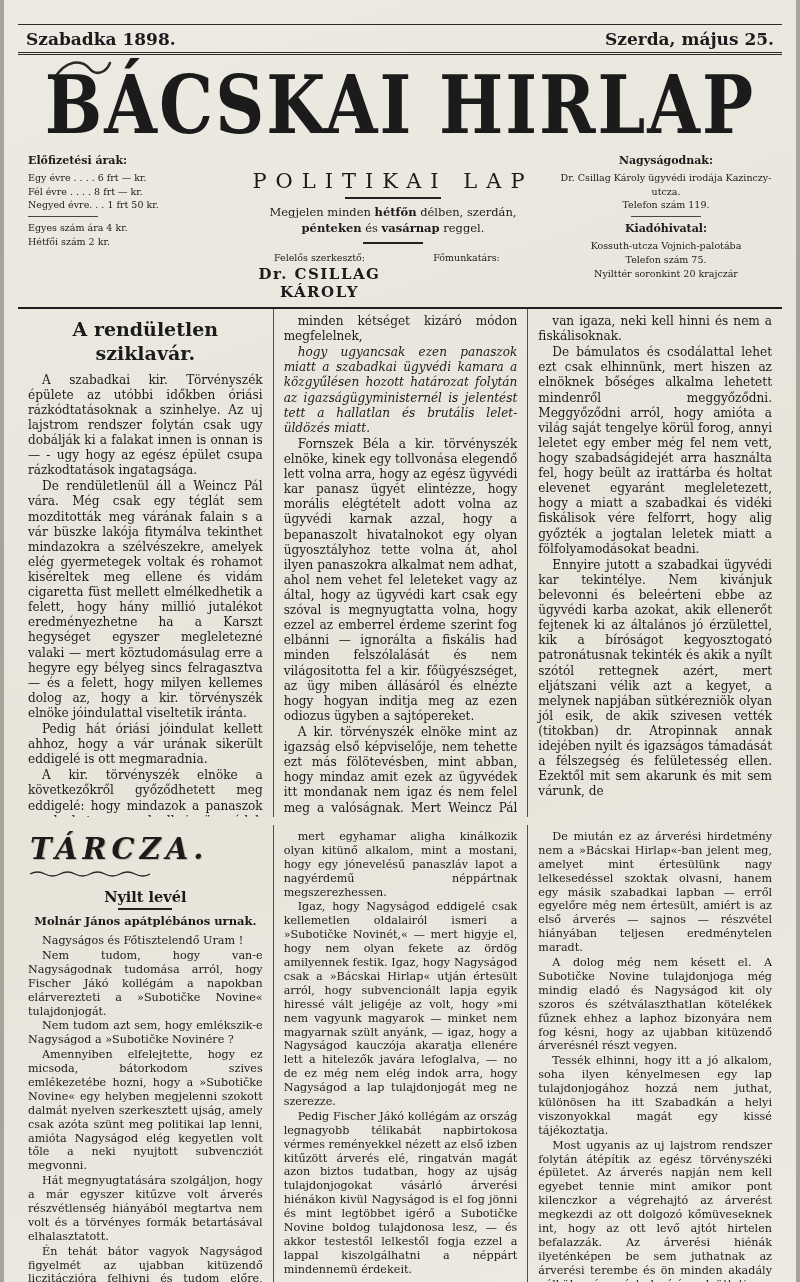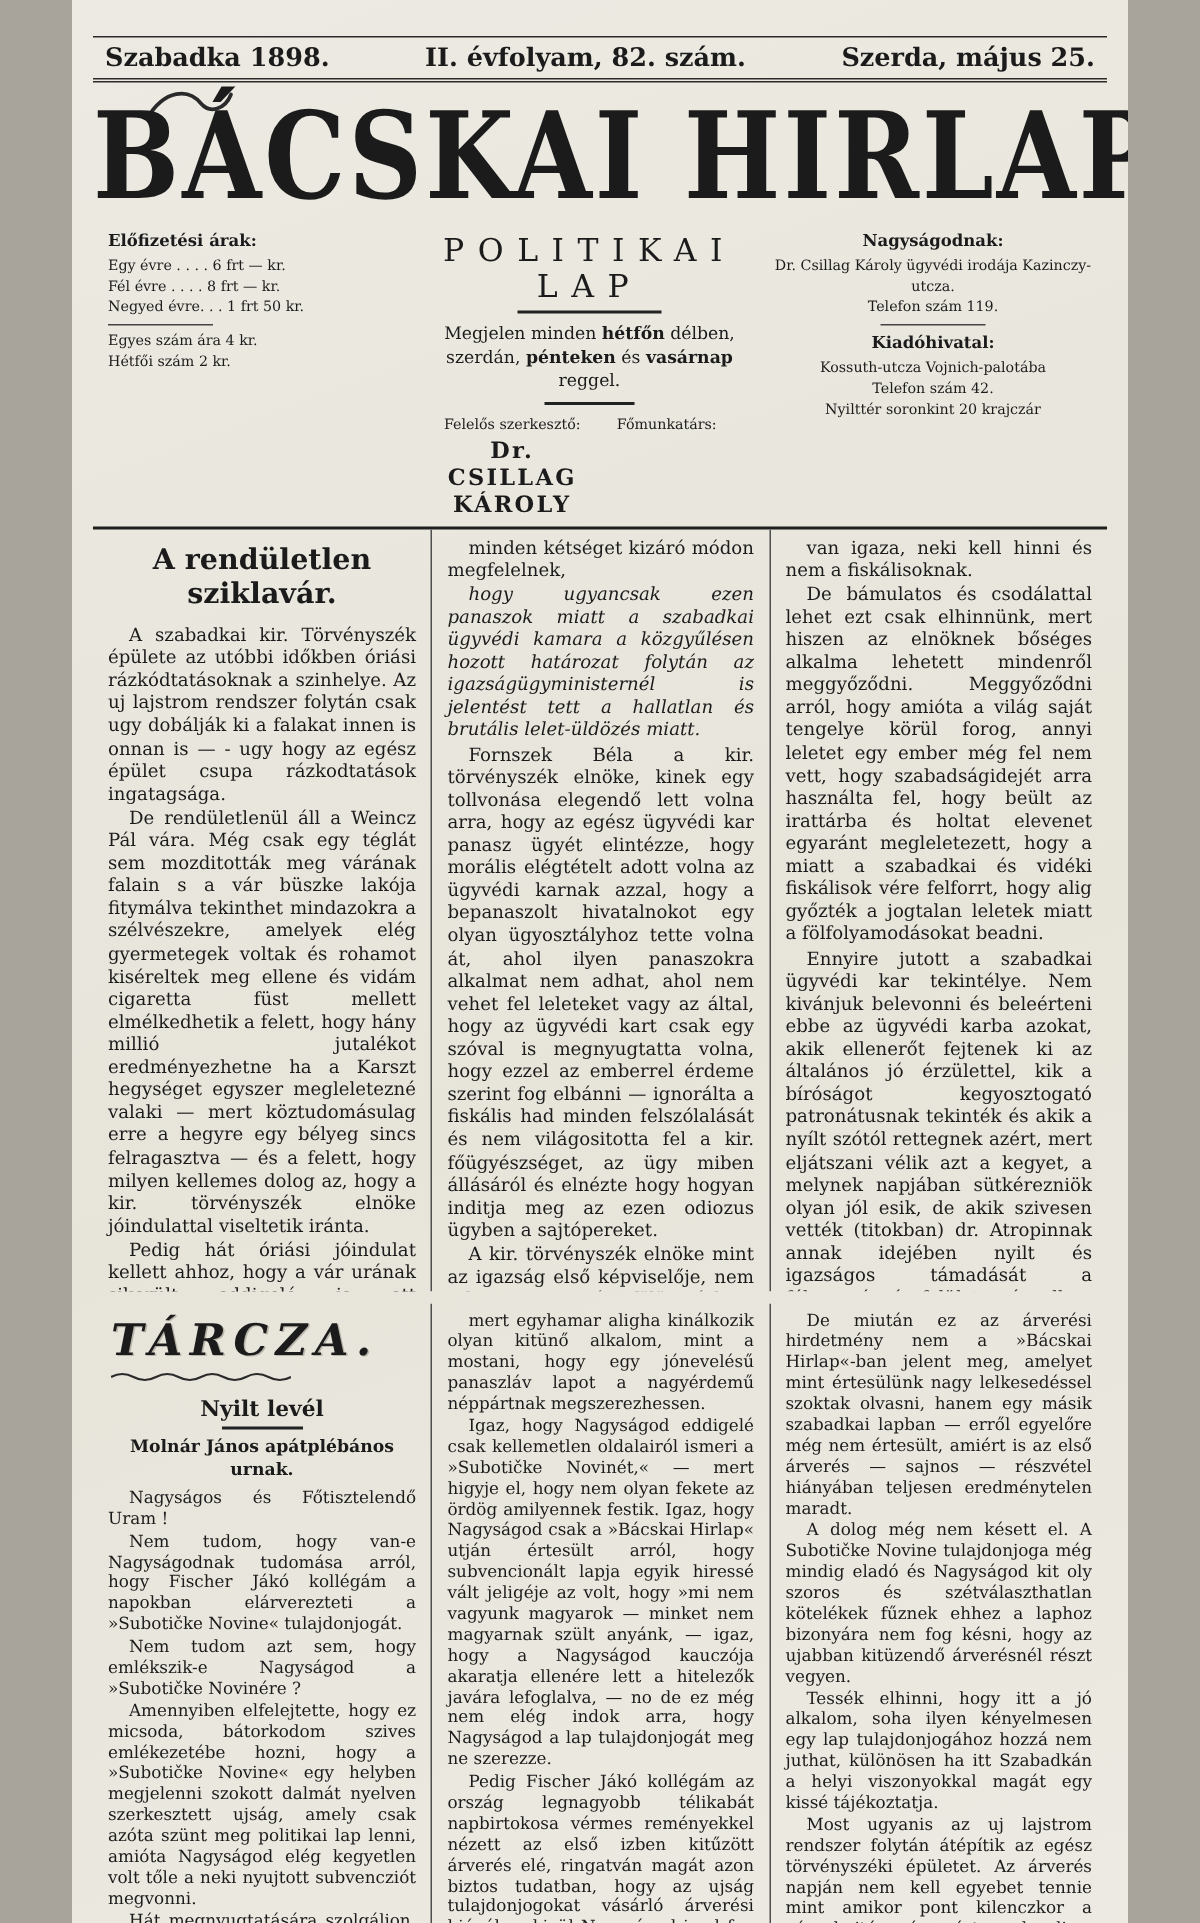--- a/index.html
+++ b/index.html
@@ -1,19 +1,19 @@
 <!DOCTYPE html>
 <html lang="hu"><head>
 <meta charset="utf-8">
 <style>
   * { margin:0; padding:0; box-sizing:border-box; }
   html,body { background:#a8a49c; }
   body { font-family:"DejaVu Serif", serif; }
   .page {
-    width:704px; height:1282px; margin:0 auto; overflow:hidden;
+    width:792px; height:1282px; margin:0 auto; overflow:hidden;
     background:linear-gradient(160deg,#eceae2 0%,#e7e4da 55%,#eceae2 100%);
     color:#1b1b1b; padding:24px 14px 12px; position:relative;
   }
   
   .dateline-wrap { border-top:1px solid #2a2a2a; border-bottom:3px double #2a2a2a; }
   .dateline { display:flex; justify-content:space-between; align-items:baseline; padding:4px 8px 3px; }
   .dateline > div { font-weight:bold; font-size:17px; }
   
   .masthead { text-align:center; position:relative; padding:10px 0 2px; height:96px; }
   .masthead-title {
@@ -25,21 +25,21 @@
   
   .subhead { display:grid; grid-template-columns:208px 1fr 222px; column-gap:10px; align-items:start; padding:2px 4px; min-height:118px; }
   .side-small { font-size:9.5px; line-height:1.45; }
   .side-small .blk-heading { font-weight:bold; font-size:11px; margin-bottom:2px; }
   .sub-left { text-align:left; padding-left:6px; }
   .sub-right { text-align:center; padding-right:2px; }
   .mini-rule { border-top:1px solid #444; width:70px; margin:4px 0; }
   .mini-rule.c { margin:4px auto; }
   .price-line { margin:0; }
   .center-col { text-align:center; }
-  .genre { font-size:21px; letter-spacing:9px; font-weight:500; margin-top:2px; }
+  .genre { font-size:21px; letter-spacing:9px; font-weight:500; margin-top:16px; }
   .genre-rule { width:96px; border-top:2px solid #222; margin:4px auto 6px; }
   .schedule { font-size:11.5px; line-height:1.35; padding:0 12px; }
   .schedule-rule { width:60px; border-top:2px solid #222; margin:6px auto; }
   .editor-row { display:flex; justify-content:space-between; padding:2px 6px 0; }
   .editor-cell { text-align:center; flex:1; }
   .editor-label { font-size:9.5px; }
   .editor-name { font-size:15px; font-weight:bold; letter-spacing:1.5px; margin-top:2px; }
   
   .top-rule { border-top:2px solid #1f1f1f; margin-top:4px; }
   .cols { display:grid; grid-template-columns:1fr 1fr 1fr; }
@@ -62,21 +62,20 @@
   .feuil-subtitle { text-align:center; font-weight:bold; font-size:11.5px; margin-bottom:6px; }
 </style>
 </head>
 <body>
 
 <div class="page">
 
   <div class="dateline-wrap">
     <div class="dateline">
       <div>Szabadka 1898.</div>
-      <div>II. évfolyam, 82. szám.</div>
       <div>Szerda, május 25.</div>
     </div>
   </div>
 
   <div class="masthead">
     <span class="flourish">
       <svg width="60" height="26" viewBox="0 0 60 26">
           <path d="M2 22 C 14 2, 30 2, 38 12 C 44 19, 54 16, 58 6" stroke="#2a2a2a" stroke-width="2.5" fill="none" stroke-linecap="round"></path>
         </svg>
     </span>
@@ -116,21 +115,21 @@
     <div class="side-small sub-right">
       <div class="blk-heading">Nagyságodnak:</div>
       <div>
           <p class="plain">Dr. Csillag Károly ügyvédi irodája Kazinczy-utcza.</p>
           <p class="plain">Telefon szám 119.</p>
         </div>
       <div class="mini-rule c"></div>
       <div class="blk-heading">Kiadóhivatal:</div>
       <div>
           <p class="plain">Kossuth-utcza Vojnich-palotába</p>
-          <p class="plain">Telefon szám 42.</p>
+          <p class="plain">Telefon szám 75.</p>
           <p class="plain">Nyilttér soronkint 20 krajczár</p>
         </div>
     </div>
 
   </div>
 
   <div class="top-rule"></div>
   <div class="cols cols-main">
     <div class="col">
       <div class="article-title">A rendületlen sziklavár.</div>

